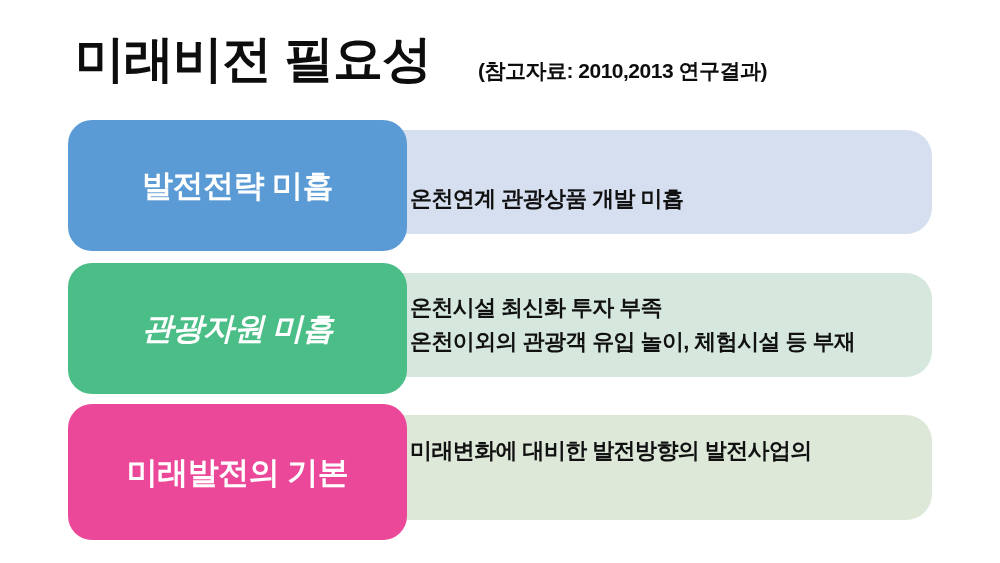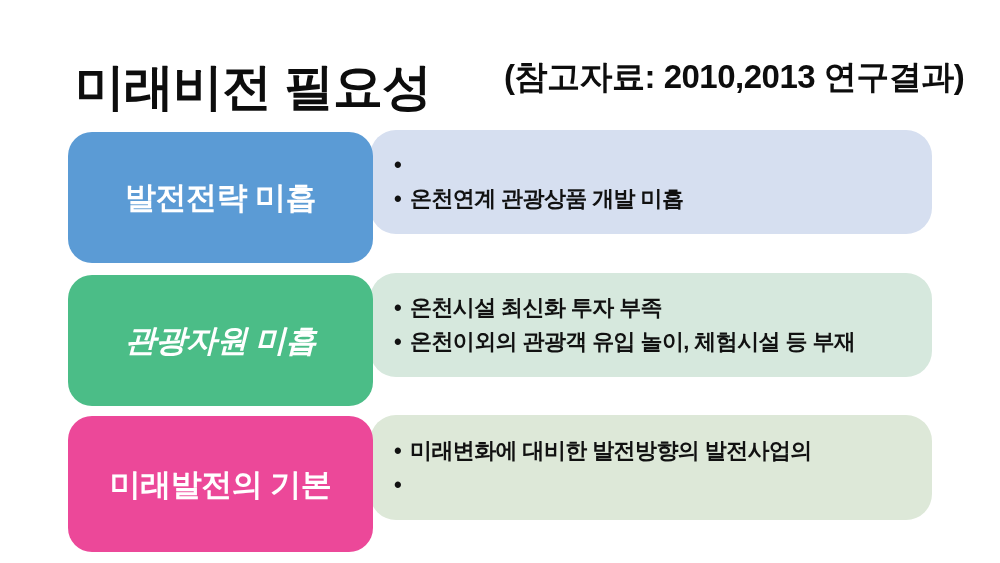--- a/index.html
+++ b/index.html
@@ -33,23 +33,23 @@
     top: 18px;
     font-size: 50px;
     font-weight: bold;
     color: #0d0d0d;
     letter-spacing: -1px;
     line-height: 1;
     white-space: nowrap;
   }
   #title-note {
     position: absolute;
-    left: 504px;
+    left: 478px;
     top: 44px;
-    font-size: 33px;
+    font-size: 21px;
     font-weight: bold;
     color: #0d0d0d;
     letter-spacing: -0.5px;
     line-height: 1;
     white-space: nowrap;
   }
 
   
   .row {
     position: absolute;
@@ -93,22 +93,22 @@
     flex: 0 0 16px;
     font-size: 22px;
     line-height: 1.0;
     color: #111111;
   }
 
   
   .chip {
     position: absolute;
     left: 68px;
-    top: 16px;
-    width: 305px;
+    top: 4px;
+    width: 339px;
     border-radius: 24px;
     display: flex;
     align-items: center;
     justify-content: center;
     box-sizing: border-box;
   }
   #row-0 .chip { height: 131px; }
   #row-1 .chip { height: 131px; }
   #row-2 .chip { height: 136px; }
 
@@ -120,21 +120,21 @@
     line-height: 1;
     white-space: nowrap;
   }
 </style>
 </head>
 <body>
 
 <div id="slide" style="background: rgb(255, 255, 255);">
 
   <div id="title-area">
-    <div id="page-title" style="color: rgb(13, 13, 13); margin-top: 28px;">미래비전 필요성</div>
+    <div id="page-title" style="color: rgb(13, 13, 13);">미래비전 필요성</div>
     <div id="title-note" style="color: rgb(13, 13, 13);">(참고자료: 2010,2013  연구결과)</div>
   </div>
 
   <div class="row" id="row-0">
     <div class="panel" style="background: rgb(214, 223, 240);">
       <div class="bullet-line">
         <span class="bullet-dot">•</span>
       </div>
       <div class="bullet-line">
         <span class="bullet-dot">•</span>

